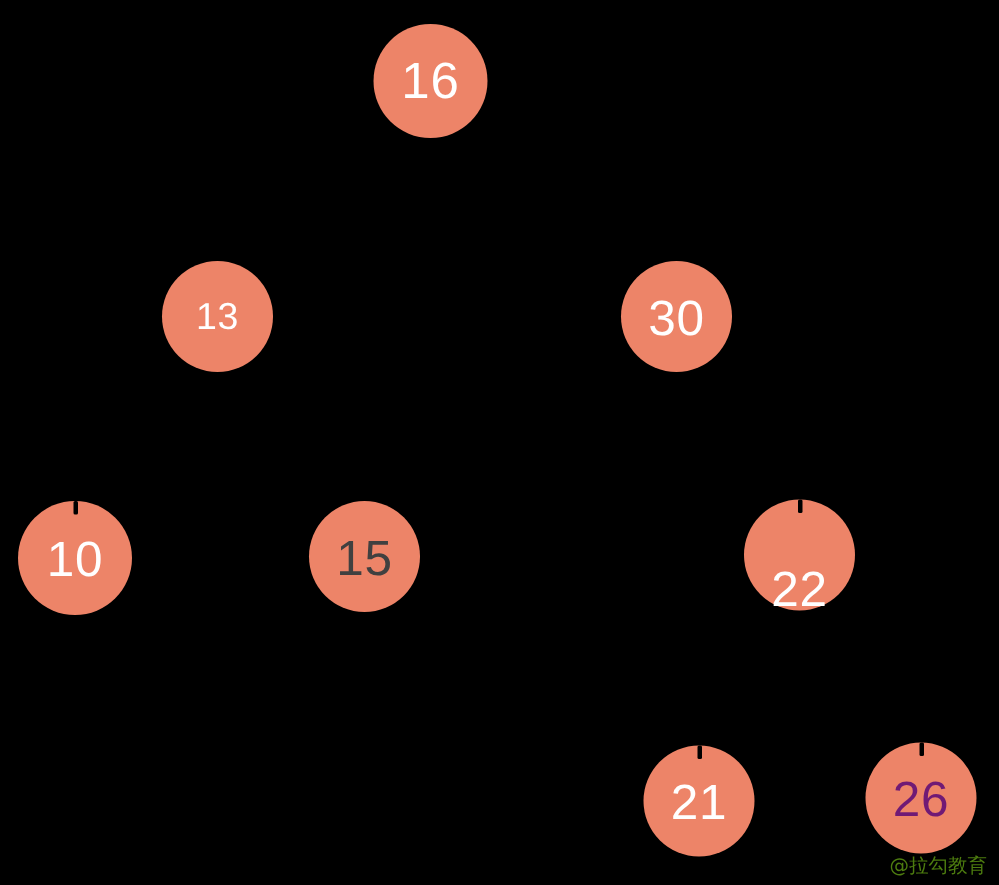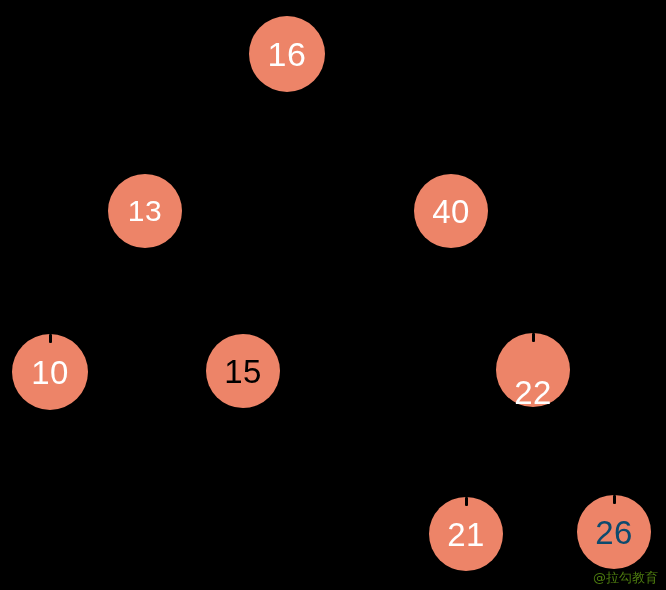--- a/index.html
+++ b/index.html
@@ -73,40 +73,40 @@
       <line x1="451" y1="211" x2="533" y2="370" stroke="#000000" stroke-width="2"></line>
       <line x1="533" y1="370" x2="466" y2="534" stroke="#000000" stroke-width="2"></line>
       <line x1="533" y1="370" x2="614" y2="532" stroke="#000000" stroke-width="2"></line>
     </svg>
 
   <div id="node-layer">
       <div class="tree-node" style="left: 249px; top: 16px; width: 76px; height: 76px; background: rgb(237, 132, 104);">
         <span class="node-label" style="font-size: 34px; color: rgb(255, 255, 255);">16</span>
       </div>
       <div class="tree-node" style="left: 108px; top: 174px; width: 74px; height: 74px; background: rgb(237, 132, 104);">
-        <span class="node-label" style="font-size: 30px; color: rgb(255, 255, 255);">13</span>
+        <span class="node-label" style="font-size: 25px; color: rgb(255, 255, 255);">13</span>
       </div>
       <div class="tree-node" style="left: 414px; top: 174px; width: 74px; height: 74px; background: rgb(237, 132, 104);">
-        <span class="node-label" style="font-size: 33px; color: rgb(255, 255, 255);">40</span>
+        <span class="node-label" style="font-size: 33px; color: rgb(255, 255, 255);">30</span>
       </div>
       <div class="tree-node" style="left: 12px; top: 334px; width: 76px; height: 76px; background: rgb(237, 132, 104);">
         <span class="node-label" style="font-size: 33px; color: rgb(255, 255, 255);">10</span>
         <div class="notch" style="width: 3px; height: 9px; left: 36.5px; top: 0px; background: rgb(0, 0, 0);"></div>
       </div>
       <div class="tree-node" style="left: 206px; top: 334px; width: 74px; height: 74px; background: rgb(237, 132, 104);">
-        <span class="node-label" style="font-size: 33px; color: #000000;">15</span>
+        <span class="node-label" style="font-size: 33px; color: #404040;">15</span>
       </div>
       <div class="tree-node" style="left: 496px; top: 333px; width: 74px; height: 74px; background: rgb(237, 132, 104);">
         <span class="node-label" style="font-size: 33px; color: rgb(255, 255, 255); margin-top: 44px;">22</span>
         <div class="notch" style="width: 3px; height: 9px; left: 35.5px; top: 0px; background: rgb(0, 0, 0);"></div>
       </div>
       <div class="tree-node" style="left: 429px; top: 497px; width: 74px; height: 74px; background: rgb(237, 132, 104); text-align: center;">
         <span class="node-label" style="font-size: 33px; color: rgb(255, 255, 255);">21</span>
         <div class="notch" style="width: 3px; height: 9px; left: 35.5px; top: 0px; background: rgb(0, 0, 0);"></div>
       </div>
       <div class="tree-node" style="left: 577px; top: 495px; width: 74px; height: 74px; background: rgb(237, 132, 104);">
-        <span class="node-label" style="font-size: 33px; color: #0c4a6e;">26</span>
+        <span class="node-label" style="font-size: 33px; color: #701a75;">26</span>
         <div class="notch" style="width: 3px; height: 9px; left: 35.5px; top: 0px; background: rgb(0, 0, 0);"></div>
       </div>
     </div>
 
   <div id="watermark">@拉勾教育</div>
 </div>
 
 </body></html>

